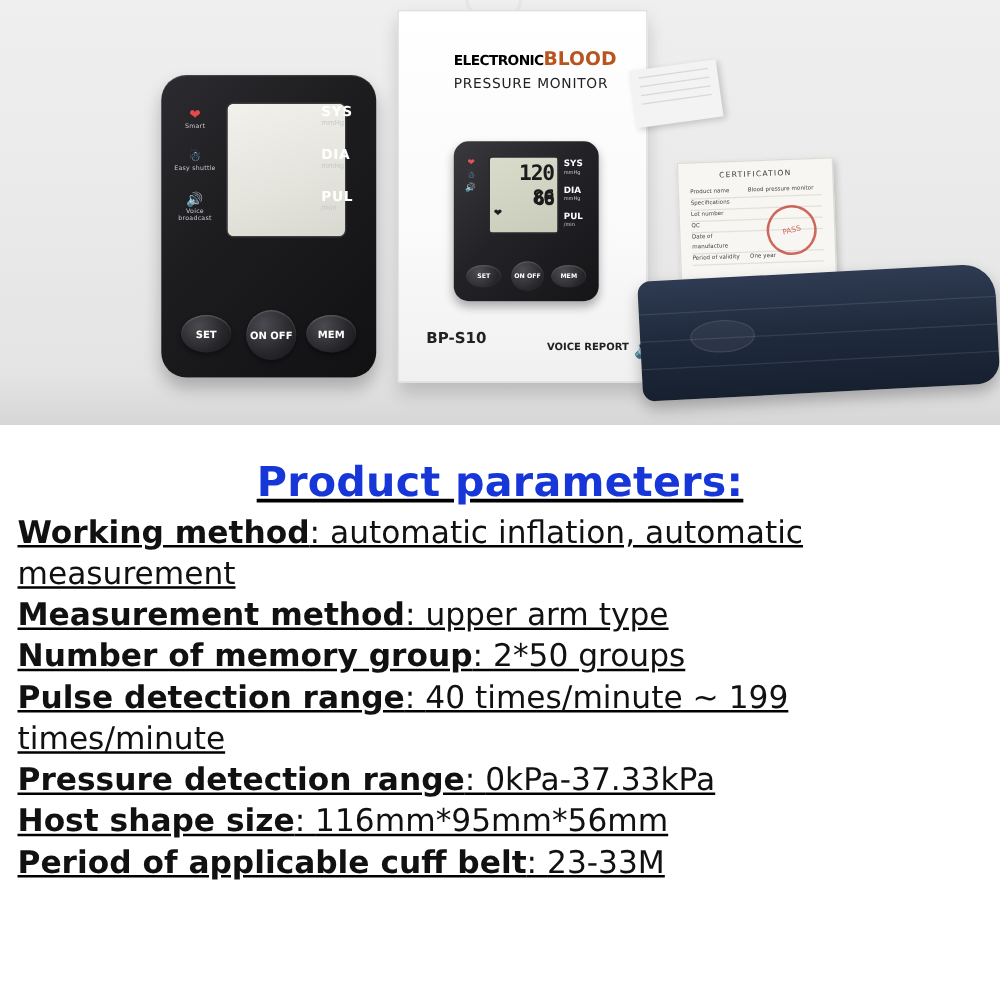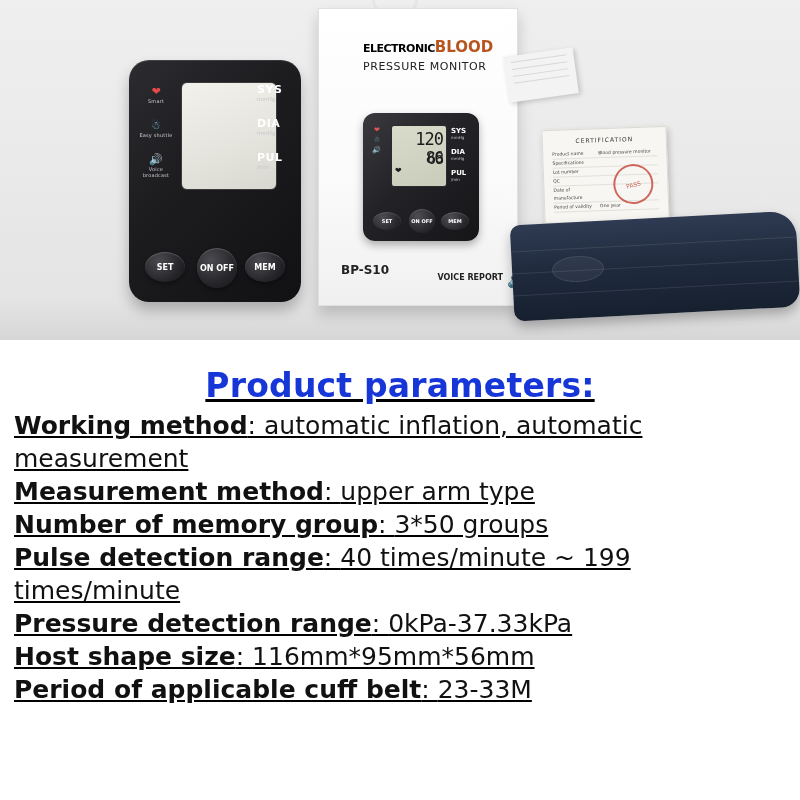--- a/index.html
+++ b/index.html
@@ -90,21 +90,21 @@
     border-radius: 12px;
     box-shadow: 0 4px 8px rgba(0,0,0,0.3);
   }
   .bd-screen {
     position: absolute; left: 28px; top: 12px; width: 56px; height: 62px;
     background: linear-gradient(160deg, #d9dbcb 0%, #c9cbbb 100%);
     border-radius: 3px; border: 1px solid #2b2b2f;
   }
   .bd-screen .num {
     position: absolute; right: 3px; font-family: "DejaVu Sans Mono", monospace;
-    font-weight: normal; color: #1b1b1b; letter-spacing: -1px;
+    font-weight: bold; color: #1b1b1b; letter-spacing: -1px;
   }
   .bd-screen .n1 { top: 3px;  font-size: 17px; }
   .bd-screen .n2 { top: 22px; font-size: 16px; }
   .bd-screen .n3 { top: 24px; font-size: 15px; }
   .bd-screen .heart { position: absolute; left: 3px; top: 40px; font-size: 8px; color: #1b1b1b; }
 
   .bd-left { position: absolute; left: 3px; top: 12px; width: 22px; text-align: center; }
   .bd-left .s { font-size: 7px; line-height: 10px; color: #e05555; }
   .bd-left .s.b { color: #79c3ef; }
   .bd-left .s.g { color: #d0d0d4; }
@@ -323,21 +323,21 @@
 <div class="panel">
   <h1 style="color: rgb(23, 54, 216);">Product parameters:</h1>
 
   <p class="spec">
     <b>Working method</b><span>: </span><span class="val">automatic inflation, automatic measurement</span>
   </p>
   <p class="spec">
     <b>Measurement method</b><span>: </span><span class="val">upper arm type</span>
   </p>
   <p class="spec">
-    <b>Number of memory group</b><span>: </span><span class="val">3*50 groups</span>
+    <b>Number of memory group</b><span>: </span><span class="val">2*50 groups</span>
   </p>
   <p class="spec">
     <b>Pulse detection range</b><span>: </span><span class="val">40 times/minute ~ 199 times/minute</span>
   </p>
   <p class="spec">
     <b>Pressure detection range</b><span>: </span><span class="val">0kPa-37.33kPa</span>
   </p>
   <p class="spec">
     <b>Host shape size</b><span>: </span><span class="val">116mm*95mm*56mm</span>
   </p>

